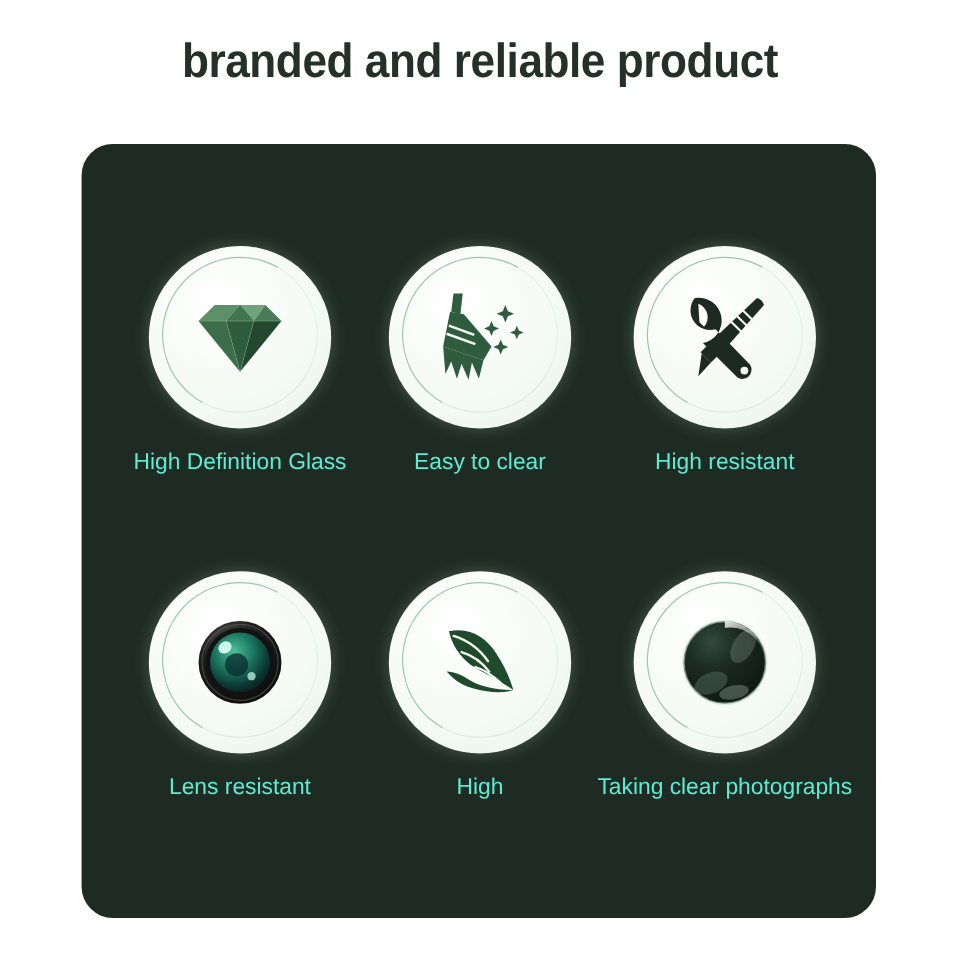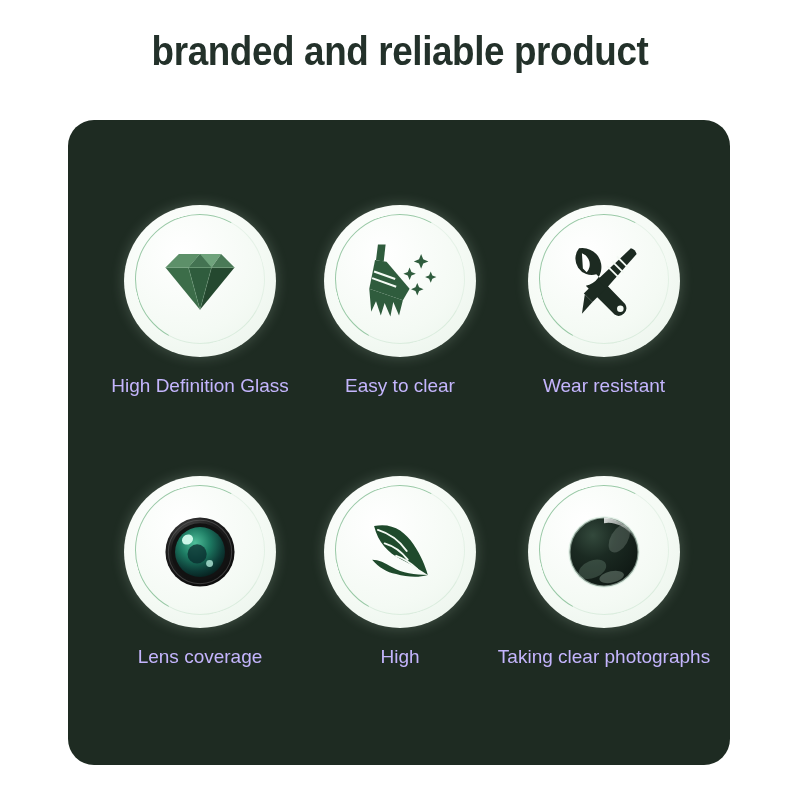--- a/index.html
+++ b/index.html
@@ -105,21 +105,21 @@
     width: 96px;
     height: 96px;
     display: block;
   }
 
   .feature-label {
     margin-top: 18px;
     font-family: "Liberation Sans", sans-serif;
     font-size: 19px;
     font-weight: 400;
-    color: #c4b5fd;
+    color: #5eead4;
     white-space: nowrap;
     line-height: 1.2;
   }
 
   
   .feature-item.wide { width: 300px; }
   .feature-item.wide.col-3 { left: 386px; }
 </style>
 </head>
 <body>
@@ -193,21 +193,21 @@
               <path d="M30 64 L38 72 L27 84 Z"></path>
             </g>
 
             <g stroke="#f4faf4" stroke-width="1.9" stroke-linecap="round">
               <line x1="64" y1="25" x2="75" y2="36"></line>
               <line x1="59" y1="30" x2="70" y2="41"></line>
               <line x1="54" y1="35" x2="65" y2="46"></line>
             </g>
           </svg>
         </div>
-        <div class="feature-label">Wear resistant</div>
+        <div class="feature-label">High resistant</div>
       </div>
 
       <div class="feature-item col-1 row-2">
         <div class="icon-circle">
           <svg class="icon-art" viewBox="0 0 100 100">
             <defs>
               <radialGradient id="lensBody" cx="38%" cy="28%" r="78%">
                 <stop offset="0%" stop-color="#585858"></stop>
                 <stop offset="45%" stop-color="#1e1e1e"></stop>
                 <stop offset="100%" stop-color="#0b0b0b"></stop>
@@ -221,21 +221,21 @@
             </defs>
             <circle cx="50" cy="50" r="36" fill="url(#lensBody)"></circle>
             <circle cx="50" cy="50" r="30" fill="#121212"></circle>
             <circle cx="50" cy="50" r="26" fill="url(#lensGlass)"></circle>
             <circle cx="47" cy="52" r="10" fill="#0a2a2c" opacity="0.75"></circle>
             <ellipse cx="37" cy="37" rx="6" ry="5" fill="#d9fff2" opacity="0.92" transform="rotate(-30 37 37)"></ellipse>
             <circle cx="60" cy="62" r="3.6" fill="#bdf4e4" opacity="0.75"></circle>
             <circle cx="50" cy="50" r="33" fill="none" stroke="#6a6a6a" stroke-width="1.1" opacity="0.5"></circle>
           </svg>
         </div>
-        <div class="feature-label">Lens coverage</div>
+        <div class="feature-label">Lens resistant</div>
       </div>
 
       <div class="feature-item col-2 row-2">
         <div class="icon-circle">
           <svg class="icon-art" viewBox="0 0 100 100">
             <g fill="#1f4a2c">
 
               <path d="M23 23 C41 19 55 28 64 42 C72 54 76 64 79 74
                        C70 68 60 62 50 57 C38 51 27 40 23 23 Z"></path>
 

